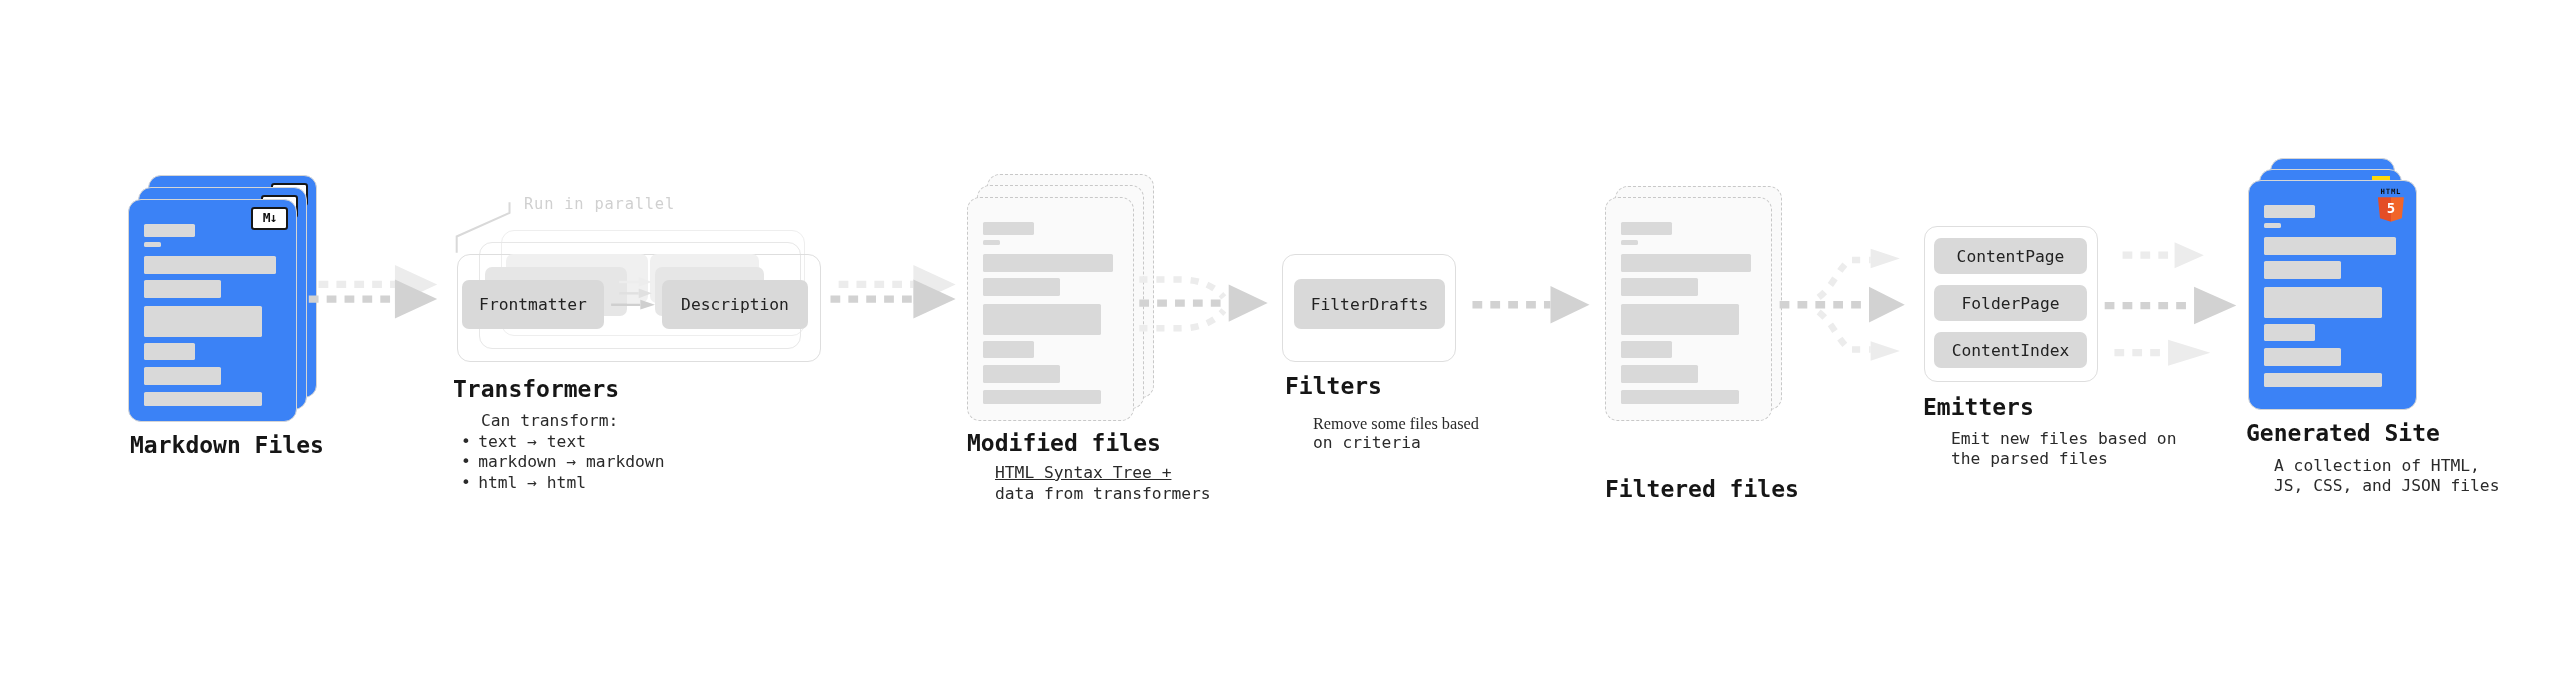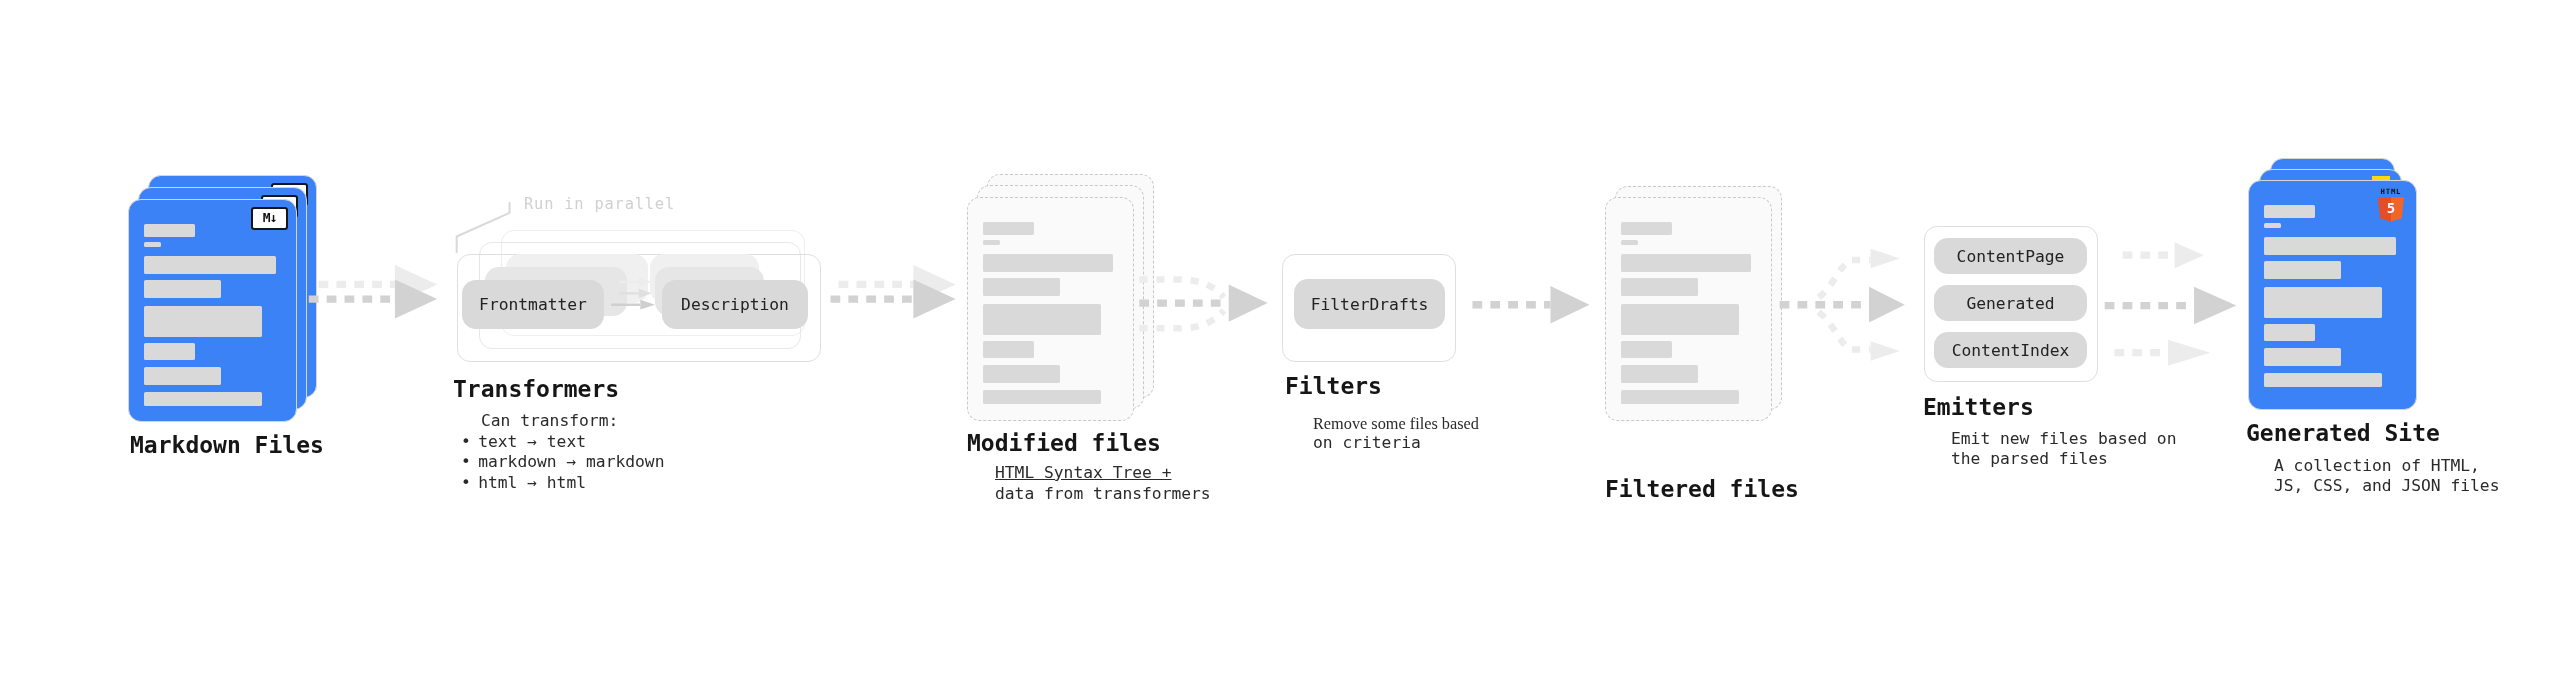--- a/index.html
+++ b/index.html
@@ -31,21 +31,21 @@
            clip-path:polygon(0 0,100% 0,92% 86%,50% 100%,8% 86%);}
   .css-badge{position:absolute;top:4.9px;right:11.4px;width:21px;text-align:center;}
   .css-badge .t{font-size:7.3px;font-weight:bold;color:#111;letter-spacing:0;}
   .css-badge .u{height:3.3px;background:#2565e6;margin-top:0.8px;border-radius:0.8px;}
   .js-badge{position:absolute;top:5.7px;right:10.6px;width:18px;height:6.5px;background:#ffd908;}
   
   .frame{position:absolute;border:1.6px solid #dedede;border-radius:13px;background:transparent;}
   .frame.ghost1{border-color:#e7e7e7;}
   .frame.ghost2{border-color:#eeeeee;}
   
-  .pill{position:absolute;background:#d9d9d9;border-radius:14px;color:#222;font-size:16.3px;
+  .pill{position:absolute;background:#d9d9d9;border-radius:7px;color:#222;font-size:16.3px;
         display:flex;align-items:center;justify-content:center;white-space:nowrap;text-align:center;}
   .pill.g1{background:#e6e6e6;}
   .pill.g2{background:#f0f0f0;}
   
   .stage-title{position:absolute;font-size:23px;font-weight:bold;color:#161616;white-space:nowrap;line-height:28px;}
   .cap{position:absolute;font-size:16.3px;color:#2a2a2a;white-space:nowrap;line-height:20.3px;margin-left:28px;}
   .note{position:absolute;font-size:15.4px;color:#d0d0d0;white-space:nowrap;letter-spacing:0.8px;}
   .bullets{position:absolute;font-size:16.3px;color:#2a2a2a;}
   .bullets .row{display:flex;gap:7.3px;line-height:20.3px;white-space:nowrap;padding-left:8.1px;}
   
@@ -216,21 +216,21 @@
           <i></i>
           <i></i>
         </div>
     </div>
     <div class="stage-title" style="left:1605px;top:435px;margin-top:40px;">Filtered files</div>
   </div>
 
   <div>
     <div class="frame" style="left:1924px;top:226px;width:172px;height:154px;"></div>
     <div class="pill" style="left:1934px;top:238px;width:153px;height:36px;">ContentPage</div>
-    <div class="pill" style="left:1934px;top:285px;width:153px;height:36px;">Generated</div>
+    <div class="pill" style="left:1934px;top:285px;width:153px;height:36px;">FolderPage</div>
     <div class="pill" style="left:1934px;top:332px;width:153px;height:36px;">ContentIndex</div>
     <div class="stage-title" style="left:1923px;top:393px;">Emitters</div>
     <div class="cap" style="left:1923px;top:429px;">Emit new files based on</div>
     <div class="cap" style="left:1923px;top:449px;">the parsed files</div>
   </div>
 
   <div>
     <div class="card z1" style="left:2270px;top:158px;width:123px;height:221px;">
       <span class="css-badge">
         <span class="t">CSS</span>

